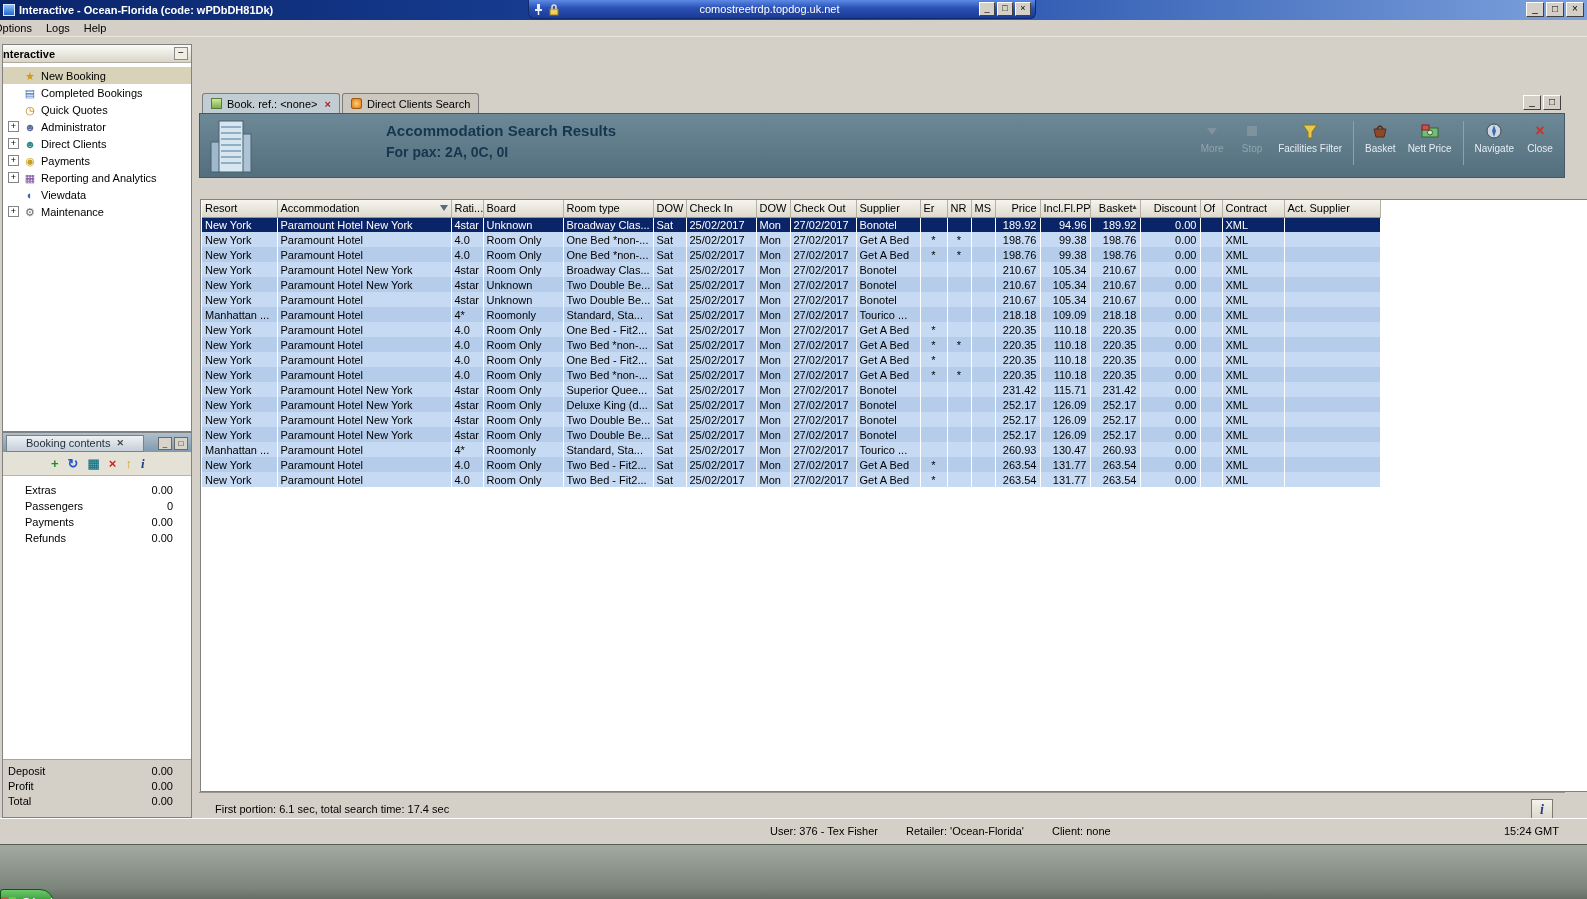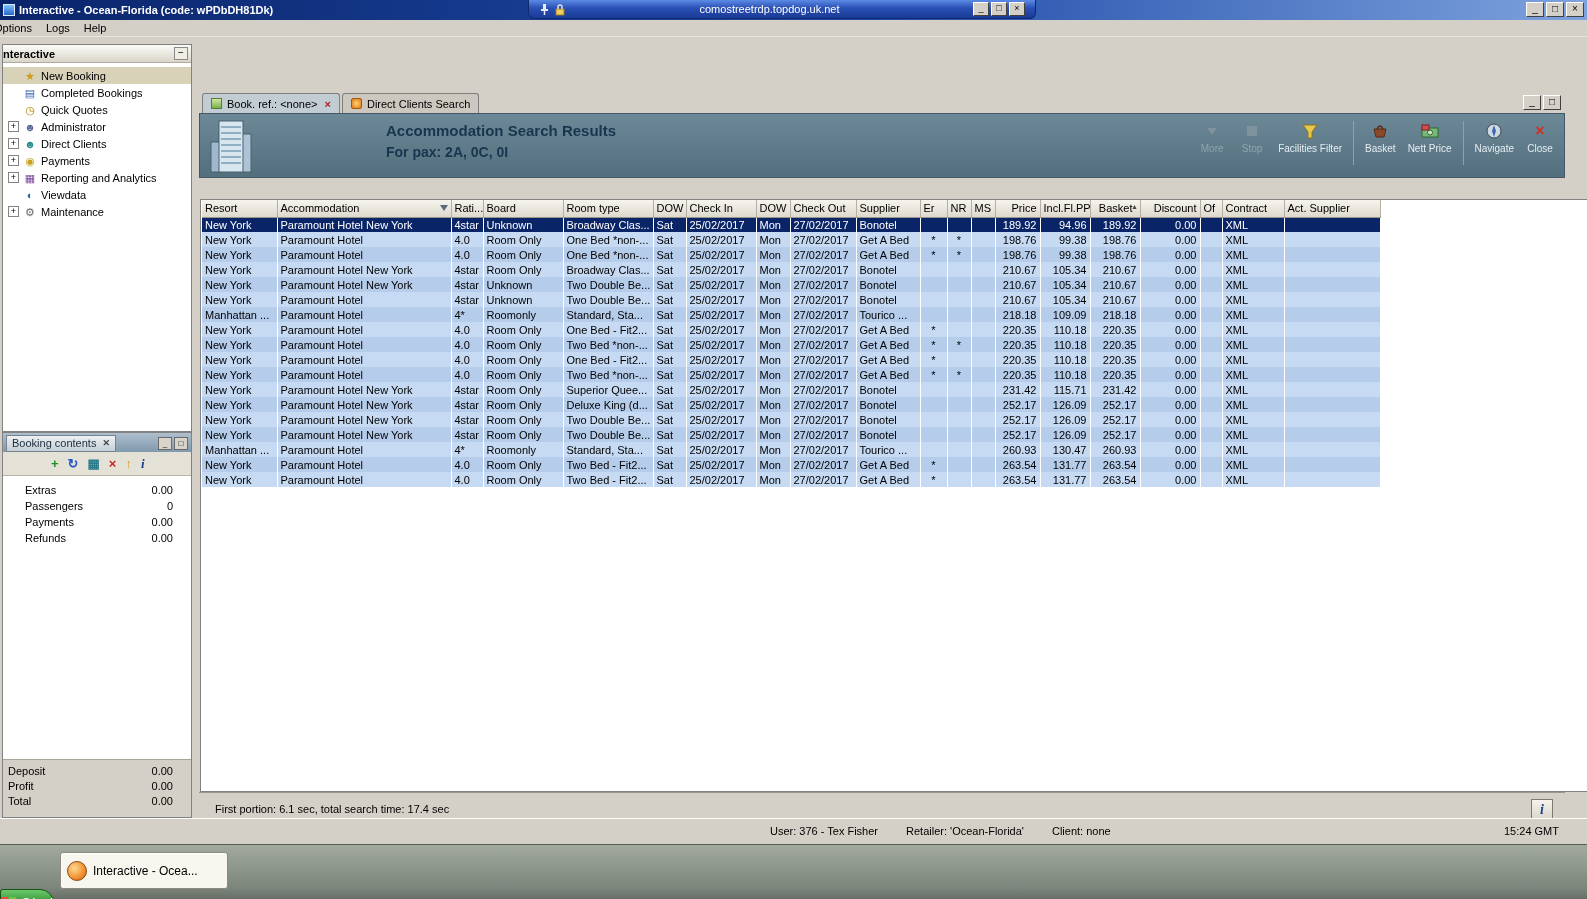--- a/index.html
+++ b/index.html
@@ -15,21 +15,21 @@
     border:1px solid #dfeaff;}
   .titlebar .title{font-weight:bold;font-size:11px;white-space:nowrap;}
   .caption-btns{position:absolute;right:3px;top:2px;display:flex;gap:2px;}
   .cbtn{width:18px;height:15px;background:#d4d0c8;border:1px solid;
     border-color:#ffffff #404040 #404040 #ffffff;font-size:10px;line-height:12px;
     text-align:center;color:#000;cursor:default;}
 
   
   .rdpbar{position:absolute;left:528px;top:0;width:508px;height:19px;z-index:20;
     background:linear-gradient(#5c8ae6,#2a50b4 45%,#1a3a96);border:1px solid #102a6e;border-top:none;
-    border-radius:0 0 6px 6px;display:flex;align-items:center;color:#fff;padding:0 10px;gap:4px;}
+    border-radius:0 0 6px 6px;display:flex;align-items:center;color:#fff;padding:0 4px;gap:4px;}
   .rdp-host{flex:1;text-align:center;font-size:11px;}
   .rdp-btns{display:flex;gap:2px;}
   .rdp-btn{width:16px;height:14px;background:#d4d0c8;border:1px solid;
     border-color:#fff #404040 #404040 #fff;font-size:9px;line-height:11px;text-align:center;color:#000;}
 
   
   .menubar{position:absolute;left:0;top:20px;width:1587px;height:17px;background:#d4d0c8;
     display:flex;align-items:center;border-bottom:1px solid #e9e5dd;overflow:hidden;}
   .menu-item{padding:1px 7px;white-space:nowrap;}
   .menu-item.clip{margin-left:-13px;}
@@ -48,21 +48,21 @@
   .expander{width:11px;height:11px;min-width:11px;border:1px solid #848484;background:#fff;
     font-size:9px;line-height:9px;text-align:center;margin-right:4px;}
   .expander.hidden{visibility:hidden;}
   .tree-icon{width:14px;min-width:14px;text-align:center;margin-right:4px;font-size:11px;line-height:14px;}
 
   
   .bpanel{position:absolute;left:2px;top:432px;width:190px;height:386px;background:#fff;
     border:1px solid #828282;overflow:hidden;}
   .bp-title{height:19px;background:linear-gradient(#aebfcd,#8099ad);display:flex;align-items:center;padding:1px 3px 0;}
   .bp-tab{background:linear-gradient(#eef1f3,#c4cfd8);border:1px solid #76828e;height:17px;display:flex;
-    align-items:center;gap:6px;padding:0 5px;font-size:11px;color:#1c2c3a;}
+    align-items:center;gap:6px;padding:0 19px;font-size:11px;color:#1c2c3a;}
   .bp-close{color:#444;font-size:9px;font-weight:bold;}
   .bp-winbtns{margin-left:auto;display:flex;gap:2px;}
   .bp-wbtn{width:14px;height:13px;background:#d8d4ca;border:1px solid #6a6a6a;font-size:8px;
     line-height:11px;text-align:center;}
   .bp-toolbar{height:24px;background:#e4e1d6;border-bottom:1px solid #b8b4a8;display:flex;
     align-items:center;gap:9px;padding-left:48px;}
   .bp-tool{font-size:13px;line-height:13px;font-weight:bold;}
   .bp-rows{padding-top:6px;}
   .bp-row{height:16px;position:relative;padding-left:22px;line-height:16px;}
   .bp-row .val{position:absolute;right:18px;}
@@ -865,17 +865,13 @@
 <div class="taskbar">
   <div class="start">
     <svg width="16" height="14" viewBox="0 0 16 14">
       <rect x="0" y="1" width="7" height="5.5" fill="#e84c3d"></rect>
       <rect x="8" y="1" width="7" height="5.5" fill="#7ac143"></rect>
       <rect x="0" y="7.5" width="7" height="5.5" fill="#3a7edc"></rect>
       <rect x="8" y="7.5" width="7" height="5.5" fill="#f6c344"></rect>
     </svg>
     <span>Start</span>
   </div>
-  <div class="task-btn">
-    <span class="task-icon"></span>
-    <span class="task-label">Interactive - Ocea...</span>
-  </div>
 </div>
 
 </body></html>

